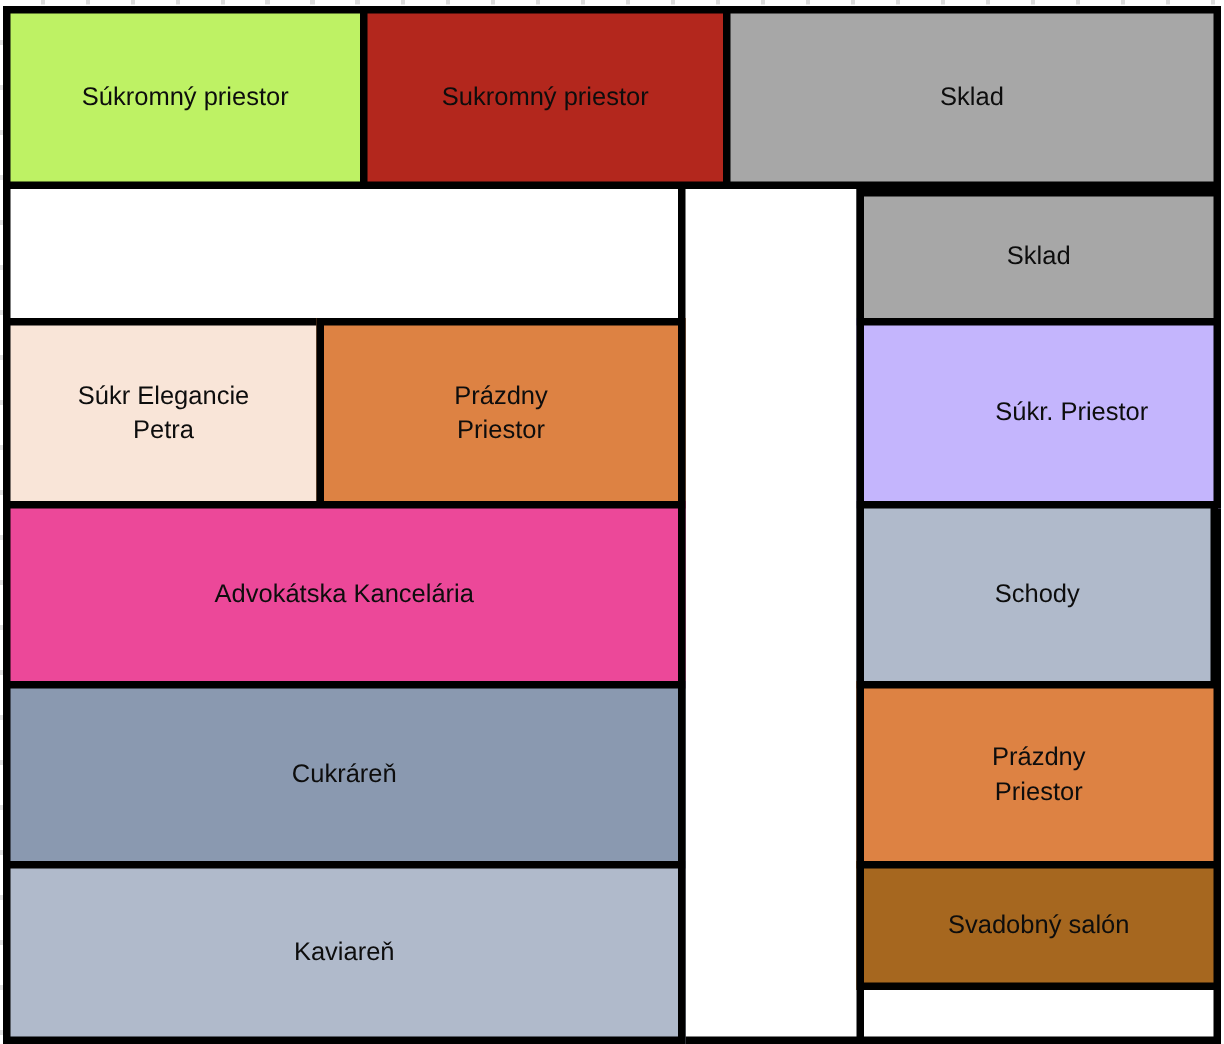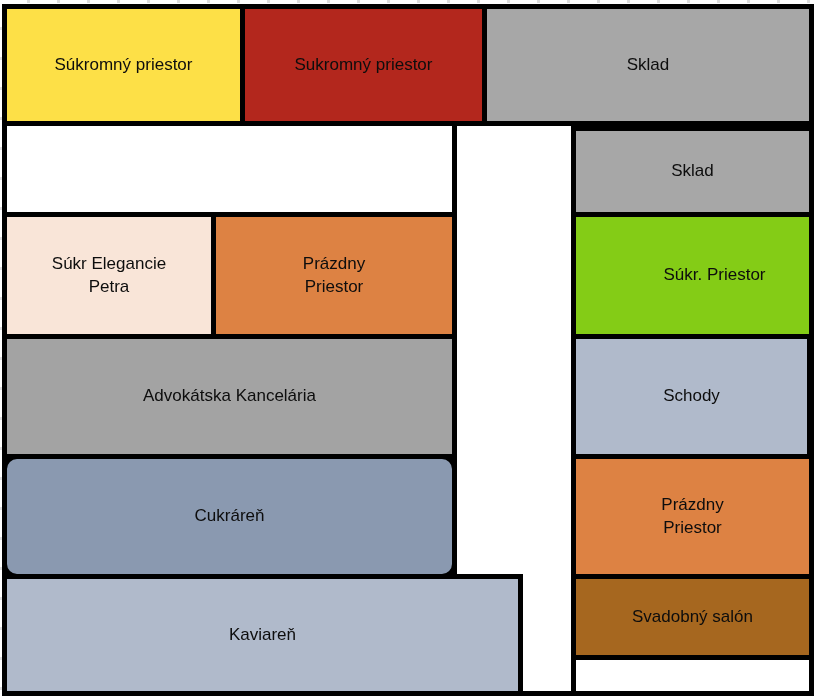--- a/index.html
+++ b/index.html
@@ -57,36 +57,36 @@
   .r-sklad1      { left: 482px; top: 4px;   width: 332px; height: 122px; }
   .r-corridor    { left: 452px; top: 121px; width: 124px; height: 575px; background: #fff; }
   .r-sklad2      { left: 571px; top: 126px; width: 243px; height: 91px; }
   .r-salon       { left: 2px;   top: 212px; width: 214px; height: 127px; }
   .r-prazdny1    { left: 211px; top: 212px; width: 246px; height: 127px; }
   .r-sukr        { left: 571px; top: 212px; width: 243px; height: 127px; }
   .r-advokatska  { left: 2px;   top: 334px; width: 455px; height: 125px; }
   .r-schody      { left: 571px; top: 334px; width: 241px; height: 125px; }
   .r-cukraren    { left: 2px;   top: 454px; width: 455px; height: 125px; }
   .r-prazdny2    { left: 571px; top: 454px; width: 243px; height: 125px; }
-  .r-kaviaren    { left: 2px;   top: 574px; width: 521px; height: 122px; }
+  .r-kaviaren    { left: 2px;   top: 574px; width: 455px; height: 122px; }
   .r-svadobny    { left: 571px; top: 574px; width: 243px; height: 86px; }
 </style>
 </head>
 <body>
 
 <div id="canvas">
 
   <div class="tick-strip-top"></div>
   <div class="tick-strip-left"></div>
 
   <div class="frame"></div>
 
   <div class="room r-corridor" style="background-color: rgb(255, 255, 255);"></div>
 
-  <div class="room r-sukromny1" style="background-color: #fde047;">
+  <div class="room r-sukromny1" style="background-color: #bef264;">
     <span>Súkromný priestor</span>
   </div>
 
   <div class="room r-sukromny2" style="background-color: rgb(179, 39, 29);">
     <span>Sukromný priestor</span>
   </div>
 
   <div class="room r-sklad1" style="background-color: rgb(167, 167, 167);">
     <span>Sklad</span>
   </div>
@@ -98,33 +98,33 @@
   <div class="room r-salon" style="background-color: rgb(249, 229, 216);">
     <span>Súkr Elegancie
 Petra</span>
   </div>
 
   <div class="room r-prazdny1" style="background-color: rgb(221, 130, 67);">
     <span>Prázdny
 Priestor</span>
   </div>
 
-  <div class="room r-sukr" style="background-color: #84cc16; padding-left: 44px;">
+  <div class="room r-sukr" style="background-color: #c4b5fd; padding-left: 44px;">
     <span>Súkr. Priestor</span>
   </div>
 
-  <div class="room r-advokatska" style="background-color: #a3a3a3;">
+  <div class="room r-advokatska" style="background-color: #ec4899;">
     <span>Advokátska Kancelária</span>
   </div>
 
   <div class="room r-schody" style="background-color: rgb(176, 186, 203);">
     <span>Schody</span>
   </div>
 
-  <div class="room r-cukraren" style="background-color: rgb(138, 153, 176); border-radius: 15px;">
+  <div class="room r-cukraren" style="background-color: rgb(138, 153, 176);">
     <span>Cukráreň</span>
   </div>
 
   <div class="room r-prazdny2" style="background-color: rgb(221, 130, 67);">
     <span>Prázdny
 Priestor</span>
   </div>
 
   <div class="room r-kaviaren" style="background-color: rgb(176, 186, 203);">
     <span>Kaviareň</span>

